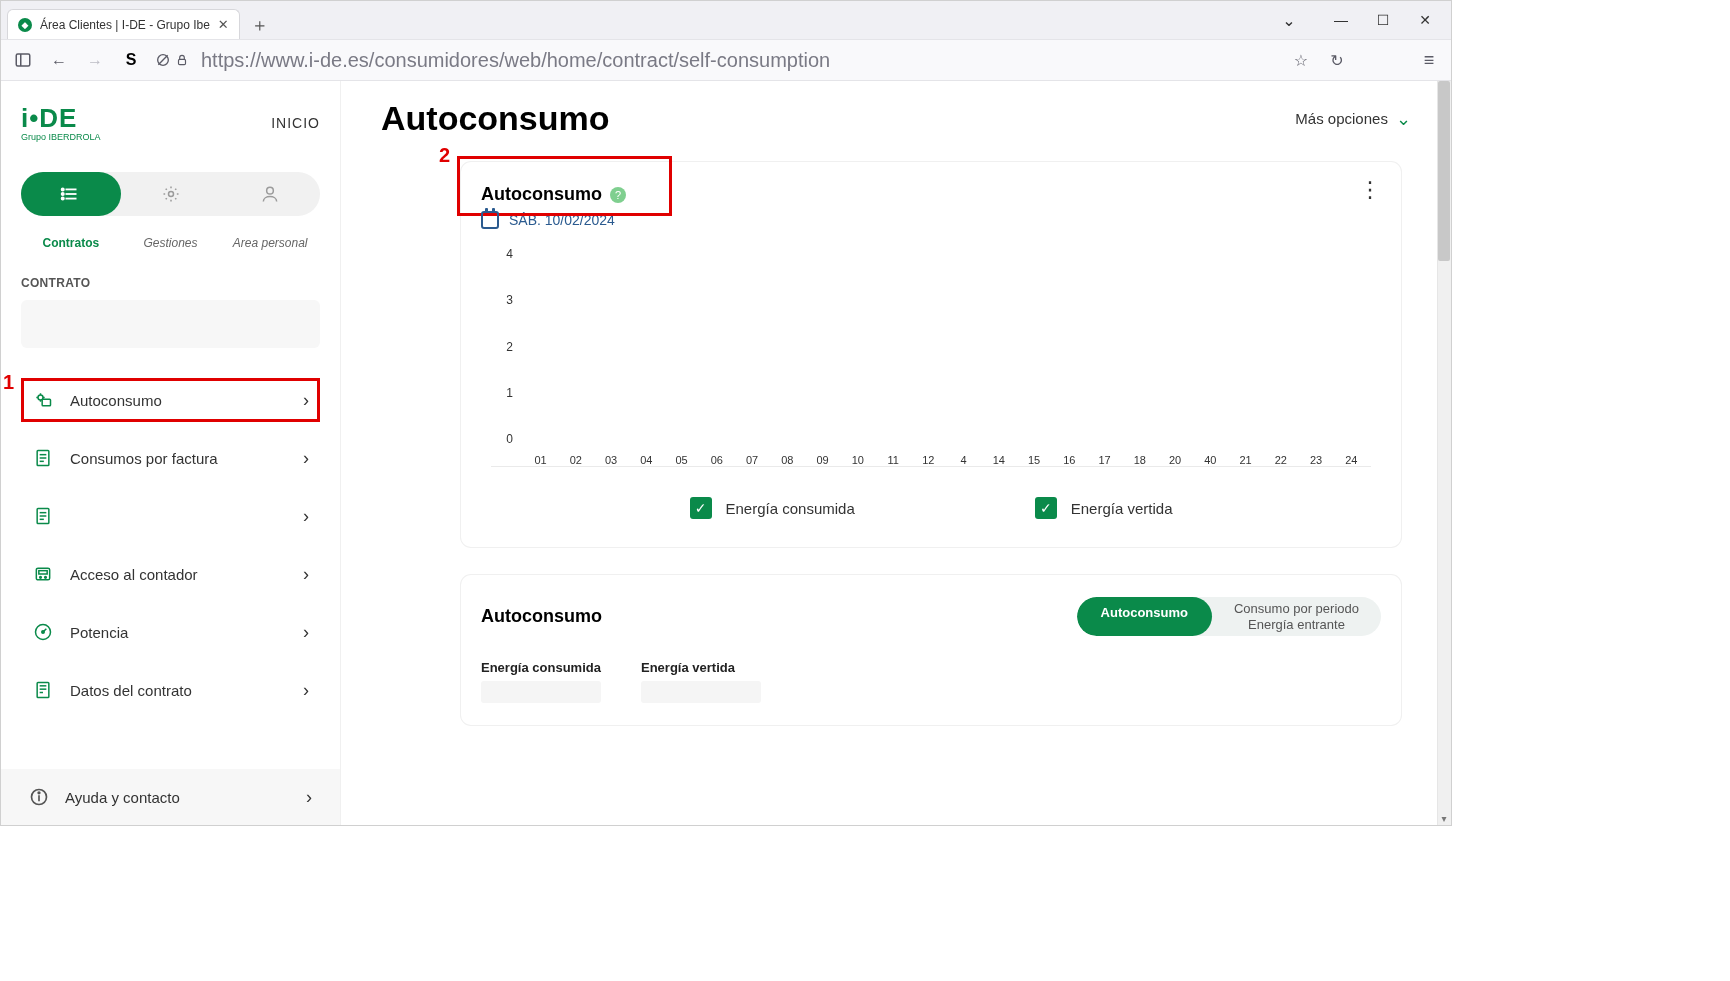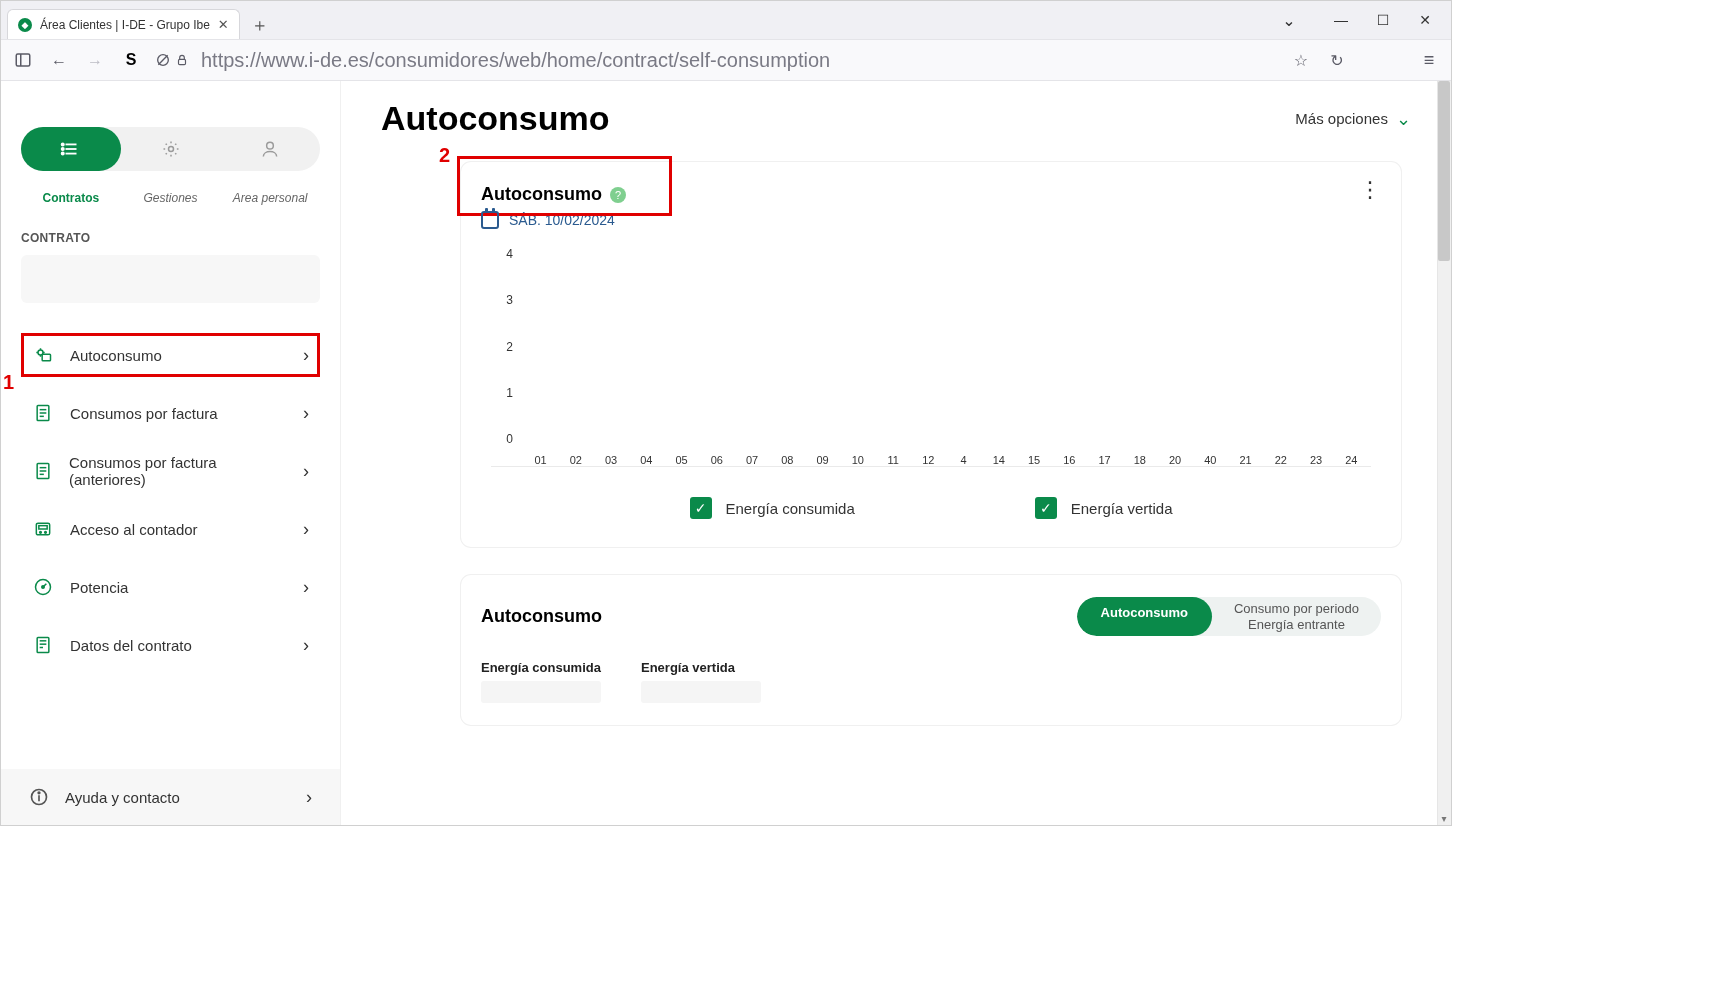--- a/index.html
+++ b/index.html
@@ -153,20 +153,27 @@
     <span class="spacer"></span>
     <span class="iconbtn">☆</span>
     <span class="iconbtn">↻</span>
     <span class="iconbtn" style="width:44px"></span>
     <span class="iconbtn ham">≡</span>
   </div>
 
   <div class="viewport">
 
     <div class="sidebar">
+      <div class="logo-row">
+        <div class="logo">
+          <span class="logo-main">i•DE</span>
+          <span class="logo-sub">Grupo IBERDROLA</span>
+        </div>
+        <span class="inicio">INICIO</span>
+      </div>
 
       <div class="tabs-row">
         <div class="tab-pill active">
           <svg viewBox="0 0 24 24" width="22" height="22" fill="none" stroke="currentColor" stroke-width="2">
               <line x1="6" y1="7" x2="18" y2="7"></line>
               <line x1="6" y1="12" x2="18" y2="12"></line>
               <line x1="6" y1="17" x2="18" y2="17"></line>
               <circle cx="3" cy="7" r="1.2" fill="currentColor"></circle>
               <circle cx="3" cy="12" r="1.2" fill="currentColor"></circle>
               <circle cx="3" cy="17" r="1.2" fill="currentColor"></circle>
@@ -222,21 +229,20 @@
         </div>
         <div class="menu-item">
           <span class="micon">
             <svg viewBox="0 0 24 24" fill="none" stroke="#0a8a4a" stroke-width="1.8">
                 <rect x="5" y="3" width="14" height="18" rx="1"></rect>
                 <line x1="8" y1="8" x2="16" y2="8"></line>
                 <line x1="8" y1="12" x2="16" y2="12"></line>
                 <line x1="8" y1="16" x2="13" y2="16"></line>
               </svg>
           </span>
-          <span>Consumos por factura (anteriores)</span>
           <span class="chev">›</span>
         </div>
         <div class="menu-item">
           <span class="micon">
             <svg viewBox="0 0 24 24" fill="none" stroke="#0a8a4a" stroke-width="1.8">
                 <rect x="4" y="5" width="16" height="14" rx="2"></rect>
                 <rect x="7" y="8" width="10" height="4"></rect>
                 <circle cx="9" cy="16" r="1"></circle>
                 <circle cx="15" cy="16" r="1"></circle>
               </svg>

